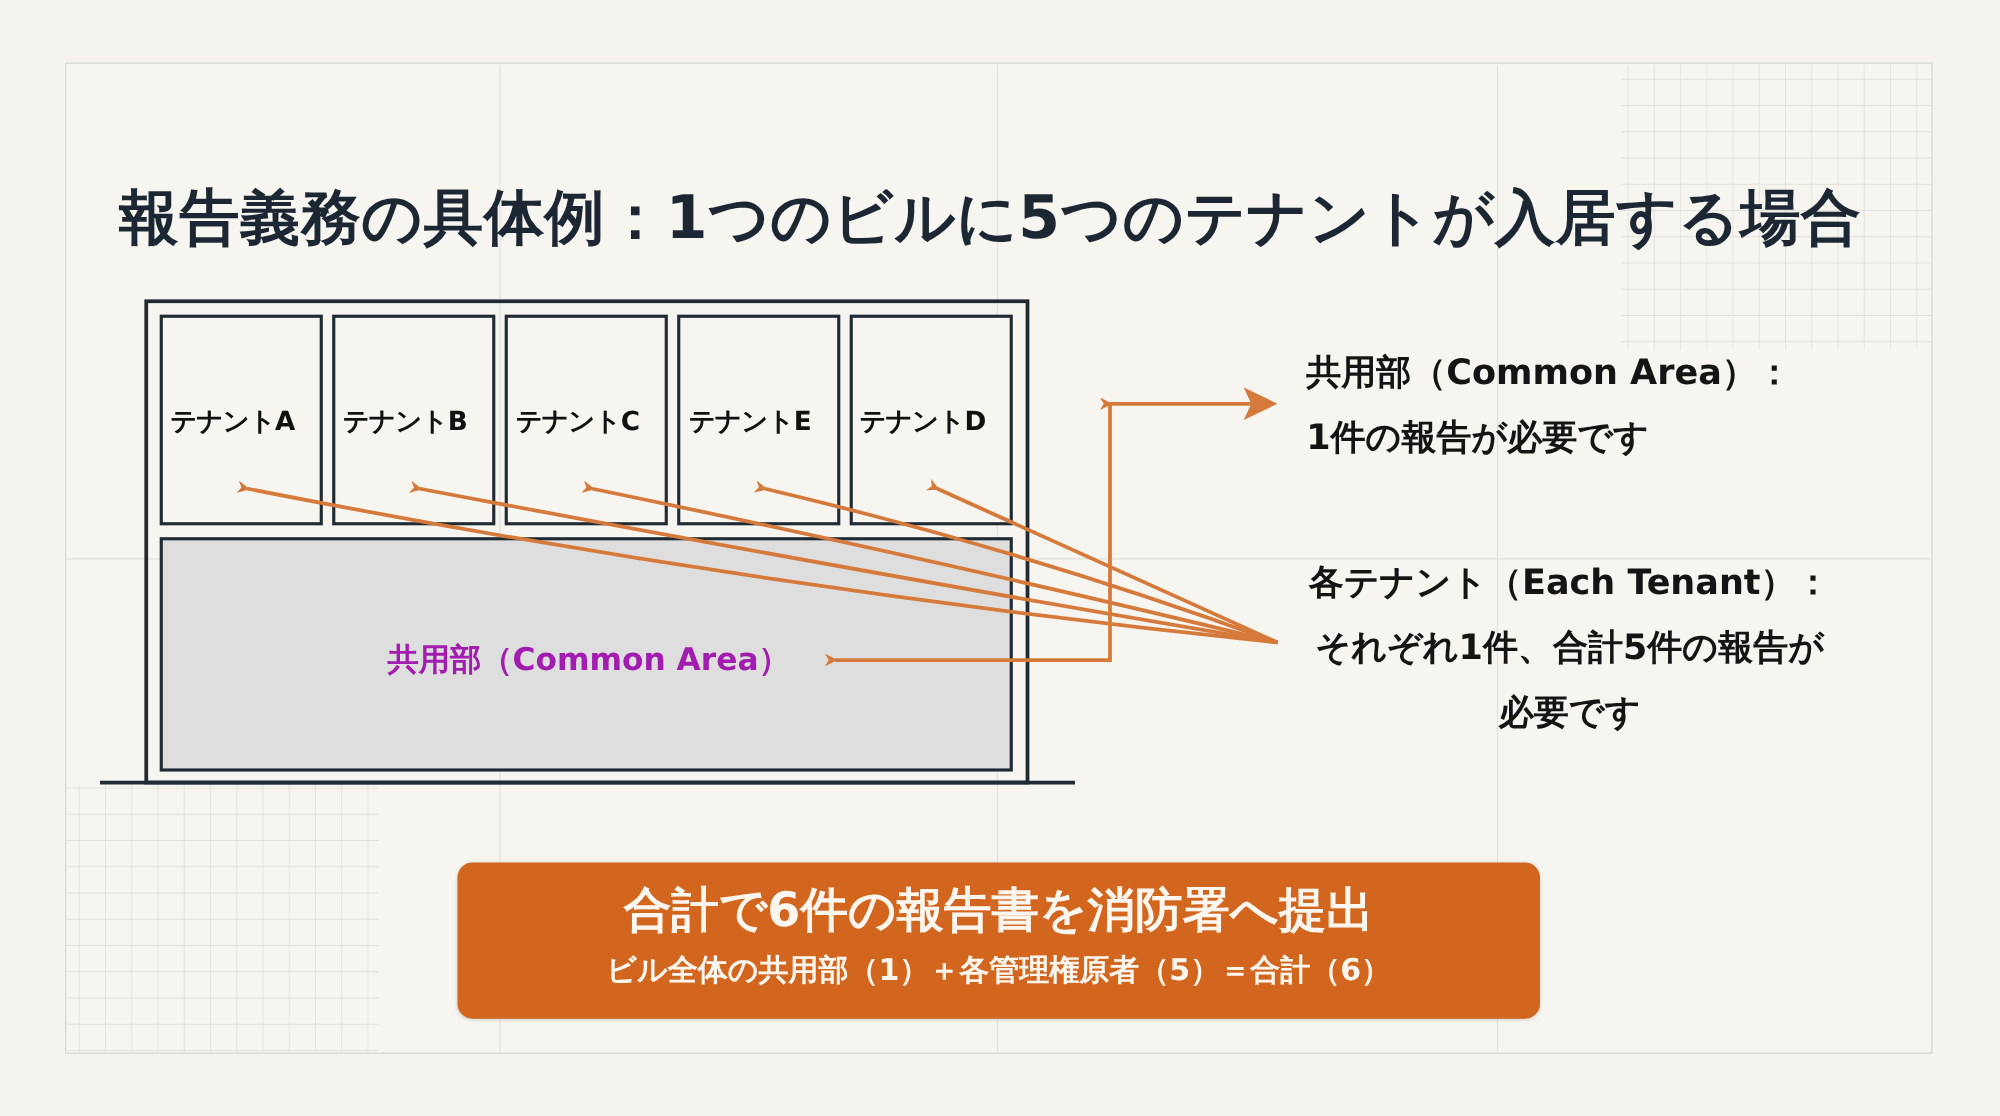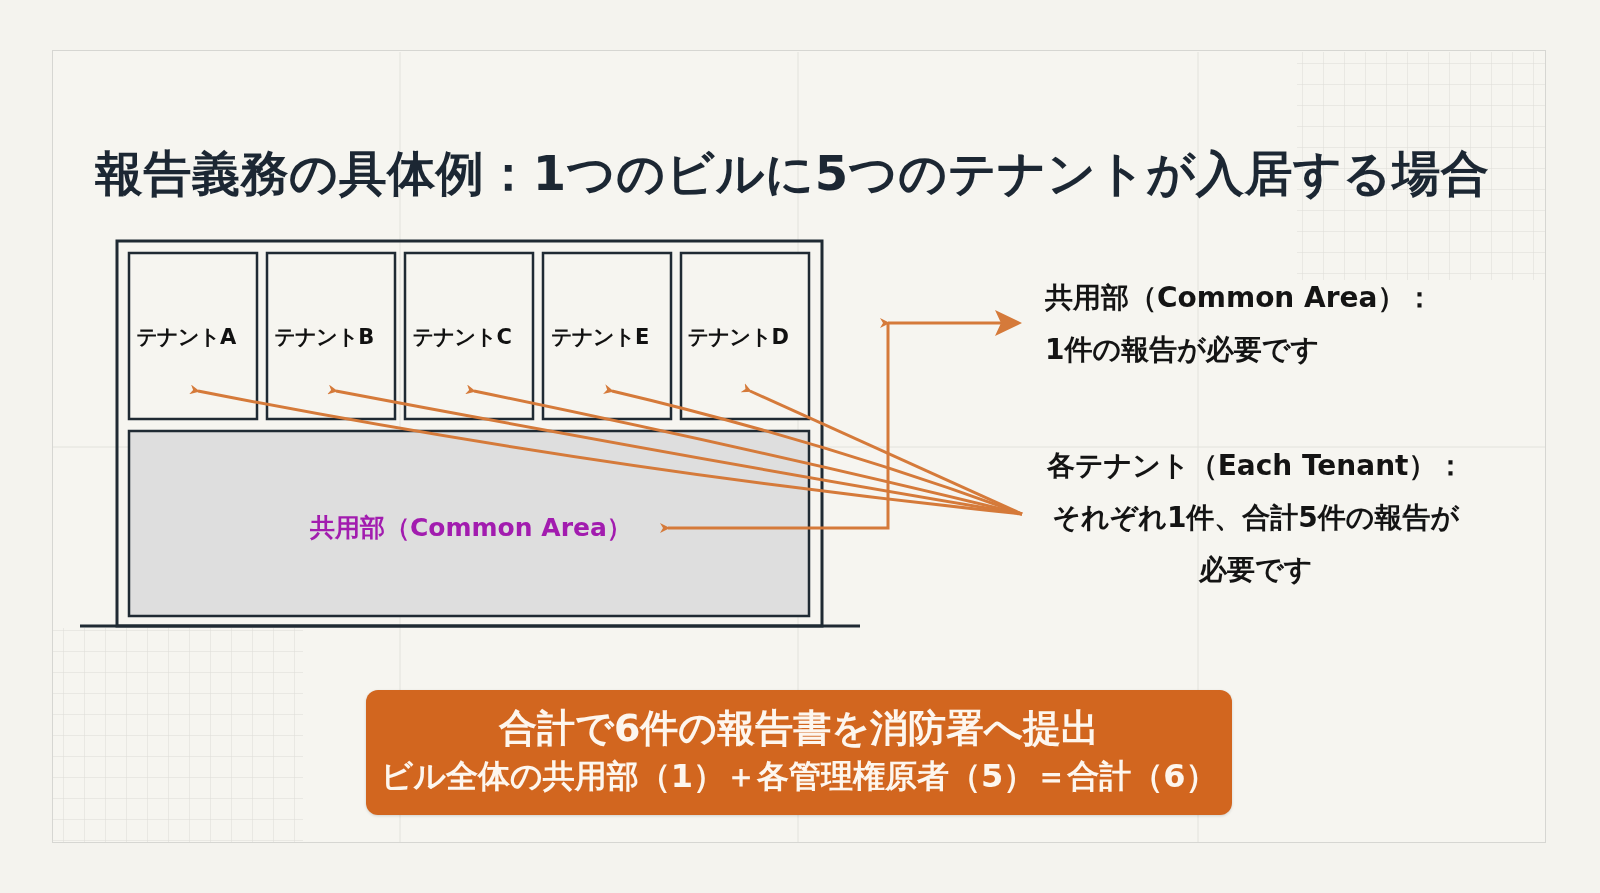--- a/index.html
+++ b/index.html
@@ -40,21 +40,21 @@
   .summary {
     position: absolute; left: 366px; top: 690px; width: 866px; height: 125px;
     background: #d2661f; border-radius: 12px;
     color: #fdf6ee; text-align: center;
     box-shadow: 0 1px 3px rgba(0,0,0,0.15);
   }
   .summary-main {
     font-size: 38px; font-weight: bold; margin-top: 14px; line-height: 48px; text-align: center;
   }
   .summary-sub {
-    font-size: 32px; font-weight: bold; line-height: 40px; margin-top: 4px;
+    font-size: 24px; font-weight: bold; line-height: 40px; margin-top: 4px;
   }
 </style>
 </head>
 <body>
 
 <div class="frame"></div>
 
 <svg class="bg-lines" width="1600" height="893" viewBox="0 0 1600 893">
   <defs>
     <pattern id="smallgrid" width="21" height="21" patternUnits="userSpaceOnUse">

